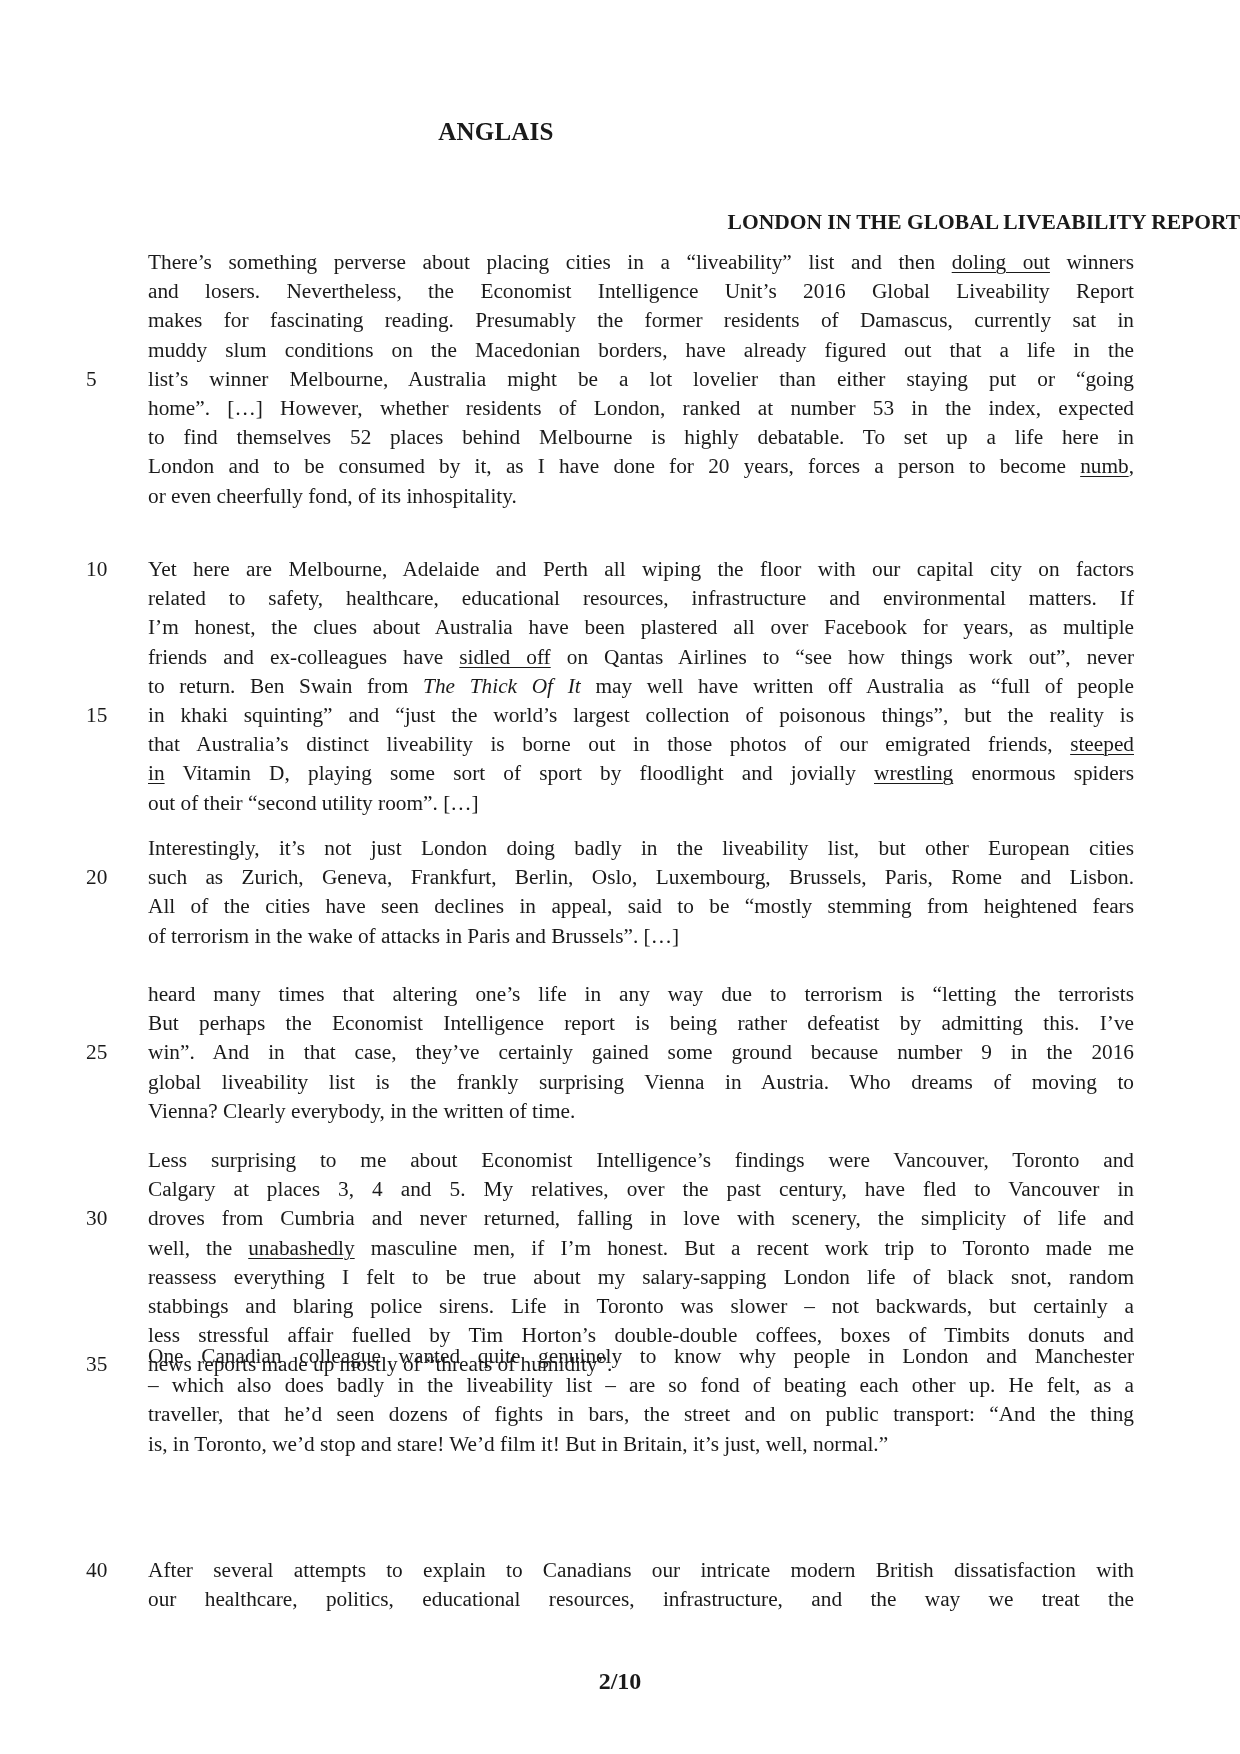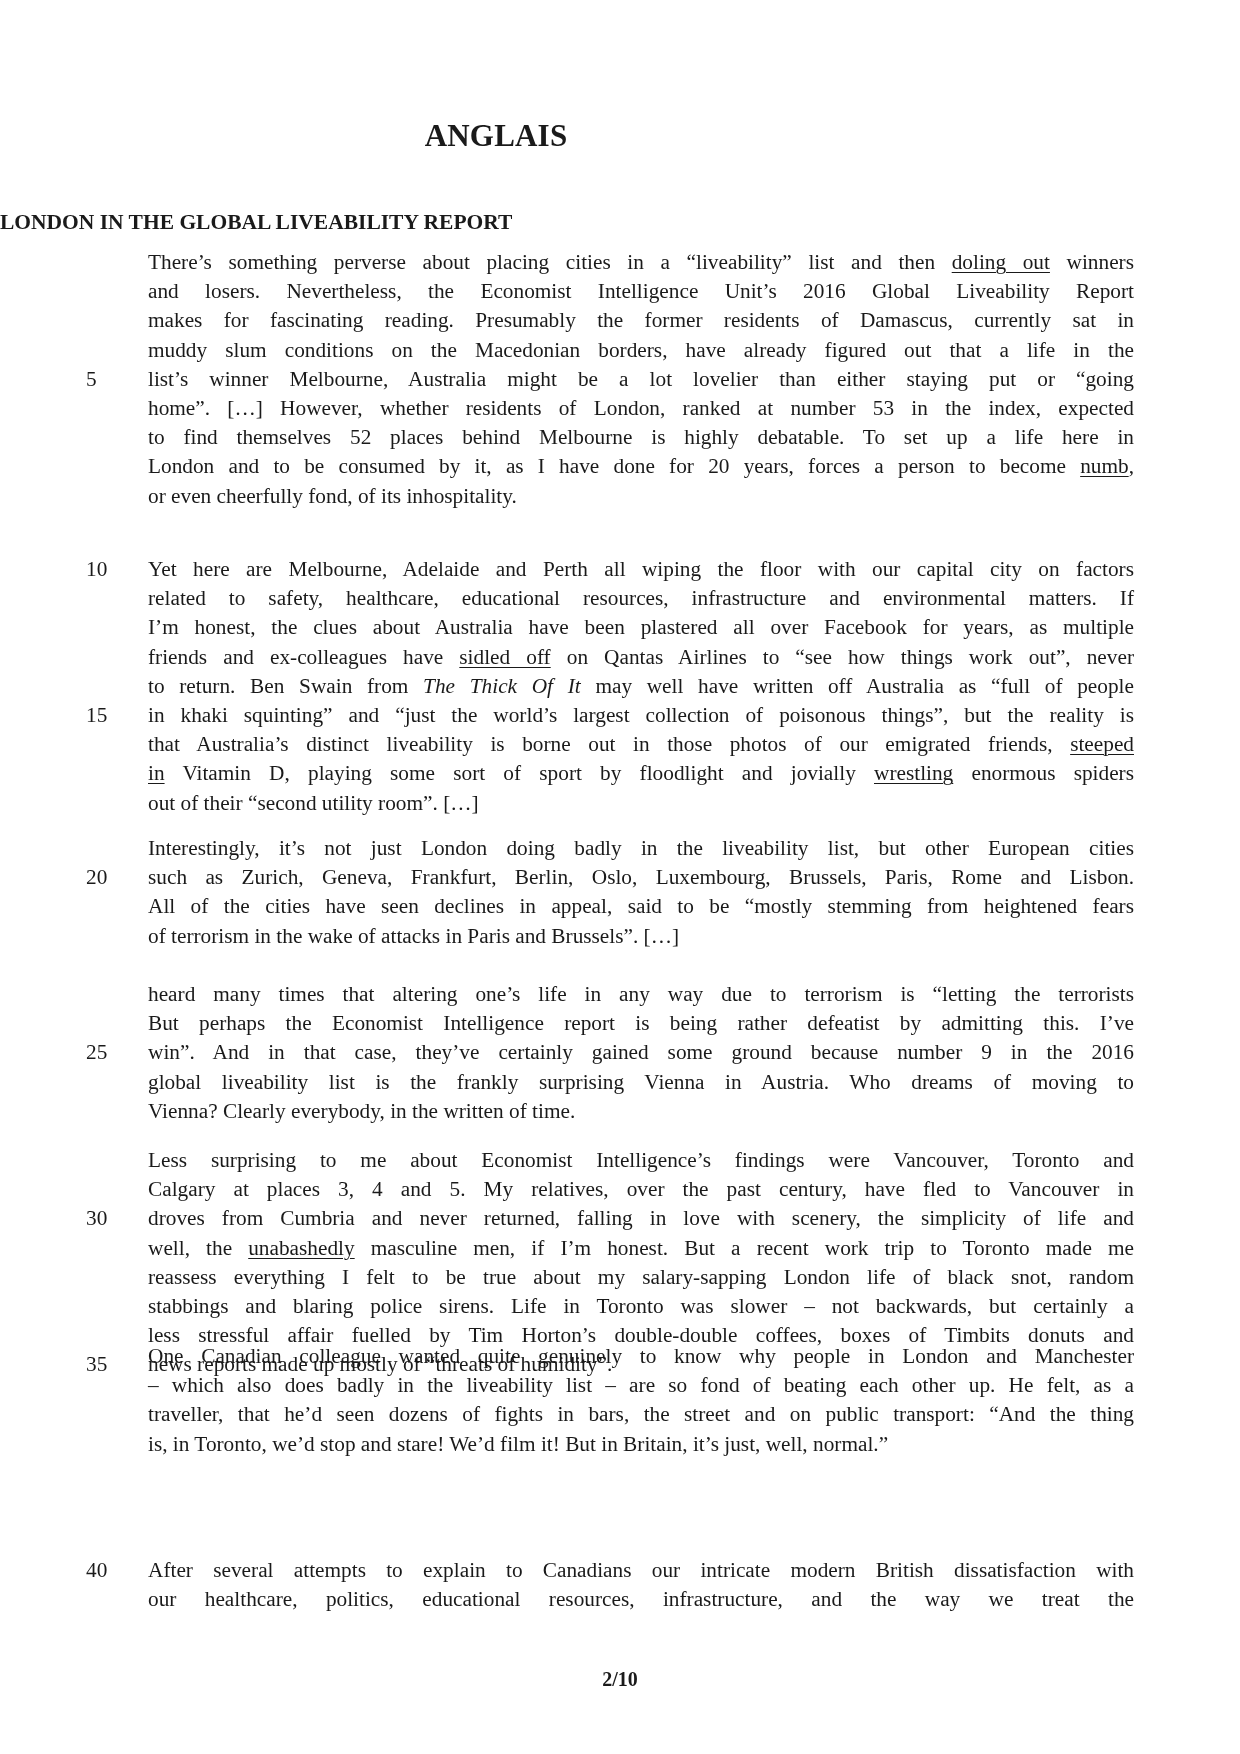--- a/index.html
+++ b/index.html
@@ -1,30 +1,30 @@
 <!DOCTYPE html>
 <html><head>
 <meta charset="utf-8">
 <style>
   html, body { margin: 0; padding: 0; background: #ffffff; }
   body { width: 1240px; height: 1754px; position: relative; overflow: hidden;
          font-family: "Liberation Serif", "DejaVu Serif", serif; color: #1a1a1a; }
   .subject { position: absolute; top: 118px; left: 0; width: 992px; text-align: center;
-             font-weight: bold; font-size: 31px; letter-spacing: 0.2px; }
-  .title { position: absolute; top: 210px; left: 0; width: 1240px; text-align: left;
+             font-weight: bold; font-size: 25px; letter-spacing: 0.2px; }
+  .title { position: absolute; top: 210px; left: 0; width: 1240px; text-align: right;
            font-weight: bold; font-size: 21.5px; }
   .para { position: absolute; left: 148px; width: 986px; }
   .line { height: 29.2px; line-height: 29.2px; font-size: 21.3px; position: relative;
           text-align: justify; text-align-last: justify; white-space: nowrap; }
   .line.last { text-align-last: left; }
   .line .txt { display: block; white-space: normal; }
   .lnum { position: absolute; left: -62px; top: 0; width: 40px; text-align: left; font-size: 21.3px; }
   u { text-decoration: underline; text-underline-offset: 3px; text-decoration-thickness: 1px; }
   .footer { position: absolute; top: 1668px; left: 0; width: 1240px; text-align: center;
-            font-weight: bold; font-size: 20px; }
+            font-weight: bold; font-size: 24px; }
 </style>
 </head>
 <body>
 
 <div class="subject">ANGLAIS</div>
 <div class="title">LONDON IN THE GLOBAL LIVEABILITY REPORT</div>
 
 <div id="body-text">
     <div class="para" style="top: 248px;">
       <div class="line">

